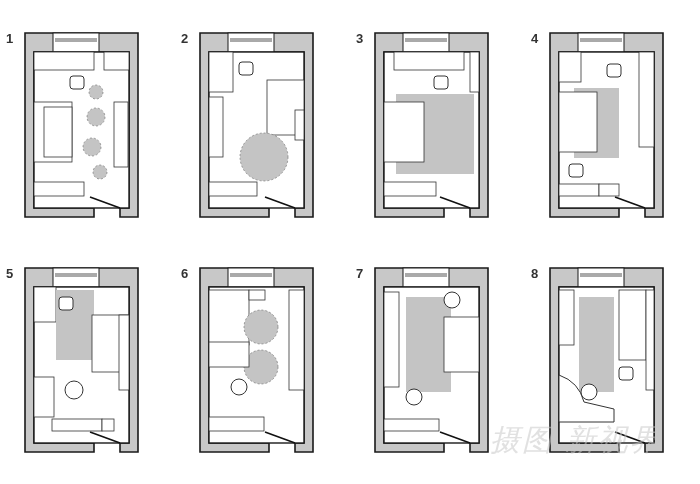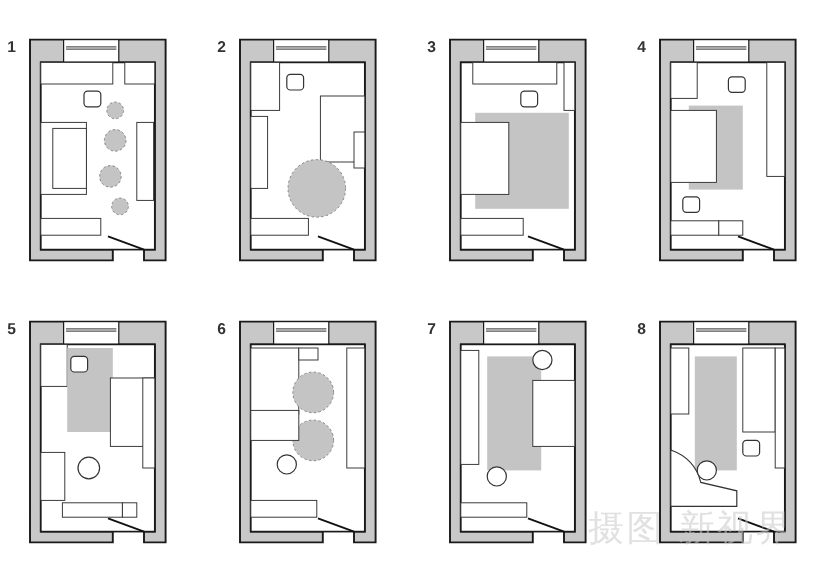--- a/index.html
+++ b/index.html
@@ -1,20 +1,20 @@
 <!DOCTYPE html>
 <html><head>
 <meta charset="utf-8">
 <style>
   html, body { margin:0; padding:0; background:#ffffff; }
   body { width:700px; height:484px; position:relative; overflow:hidden; font-family:"Liberation Sans", sans-serif; }
   .plan { position:absolute; width:175px; height:235px; }
   .num { position:absolute; left:6px; top:11px; font-size:13px; color:#333; font-weight:bold; font-family:"Liberation Sans", sans-serif; }
   .room { position:absolute; }
-  .watermark { position:absolute; left:490px; top:420px; font-size:30px; color:rgba(200,200,200,0.55); letter-spacing:2px; font-family:"DejaVu Sans", sans-serif; }
+  .watermark { position:absolute; left:490px; top:420px; font-size:30px; color:rgba(200,200,200,0.55); letter-spacing:2px; font-family:"DejaVu Sans", sans-serif;font-style:italic; }
 </style>
 </head>
 <body>
 
 <div id="grid">
     <div class="plan" style="left: 0px; top: 20px;">
       <div class="num">1</div>
       <div class="room"><svg width="175" height="235" viewBox="0 0 175 235" xmlns="http://www.w3.org/2000/svg">
           <path d="M25,13 H138 V197 H120 V188 H129 V32 H34 V188 H94 V197 H25 Z" fill="#c8c8c8" stroke="#1a1a1a" stroke-width="1.6"></path>
           <rect x="53" y="13" width="46" height="19" fill="#fff" stroke="#1a1a1a" stroke-width="1"></rect>

